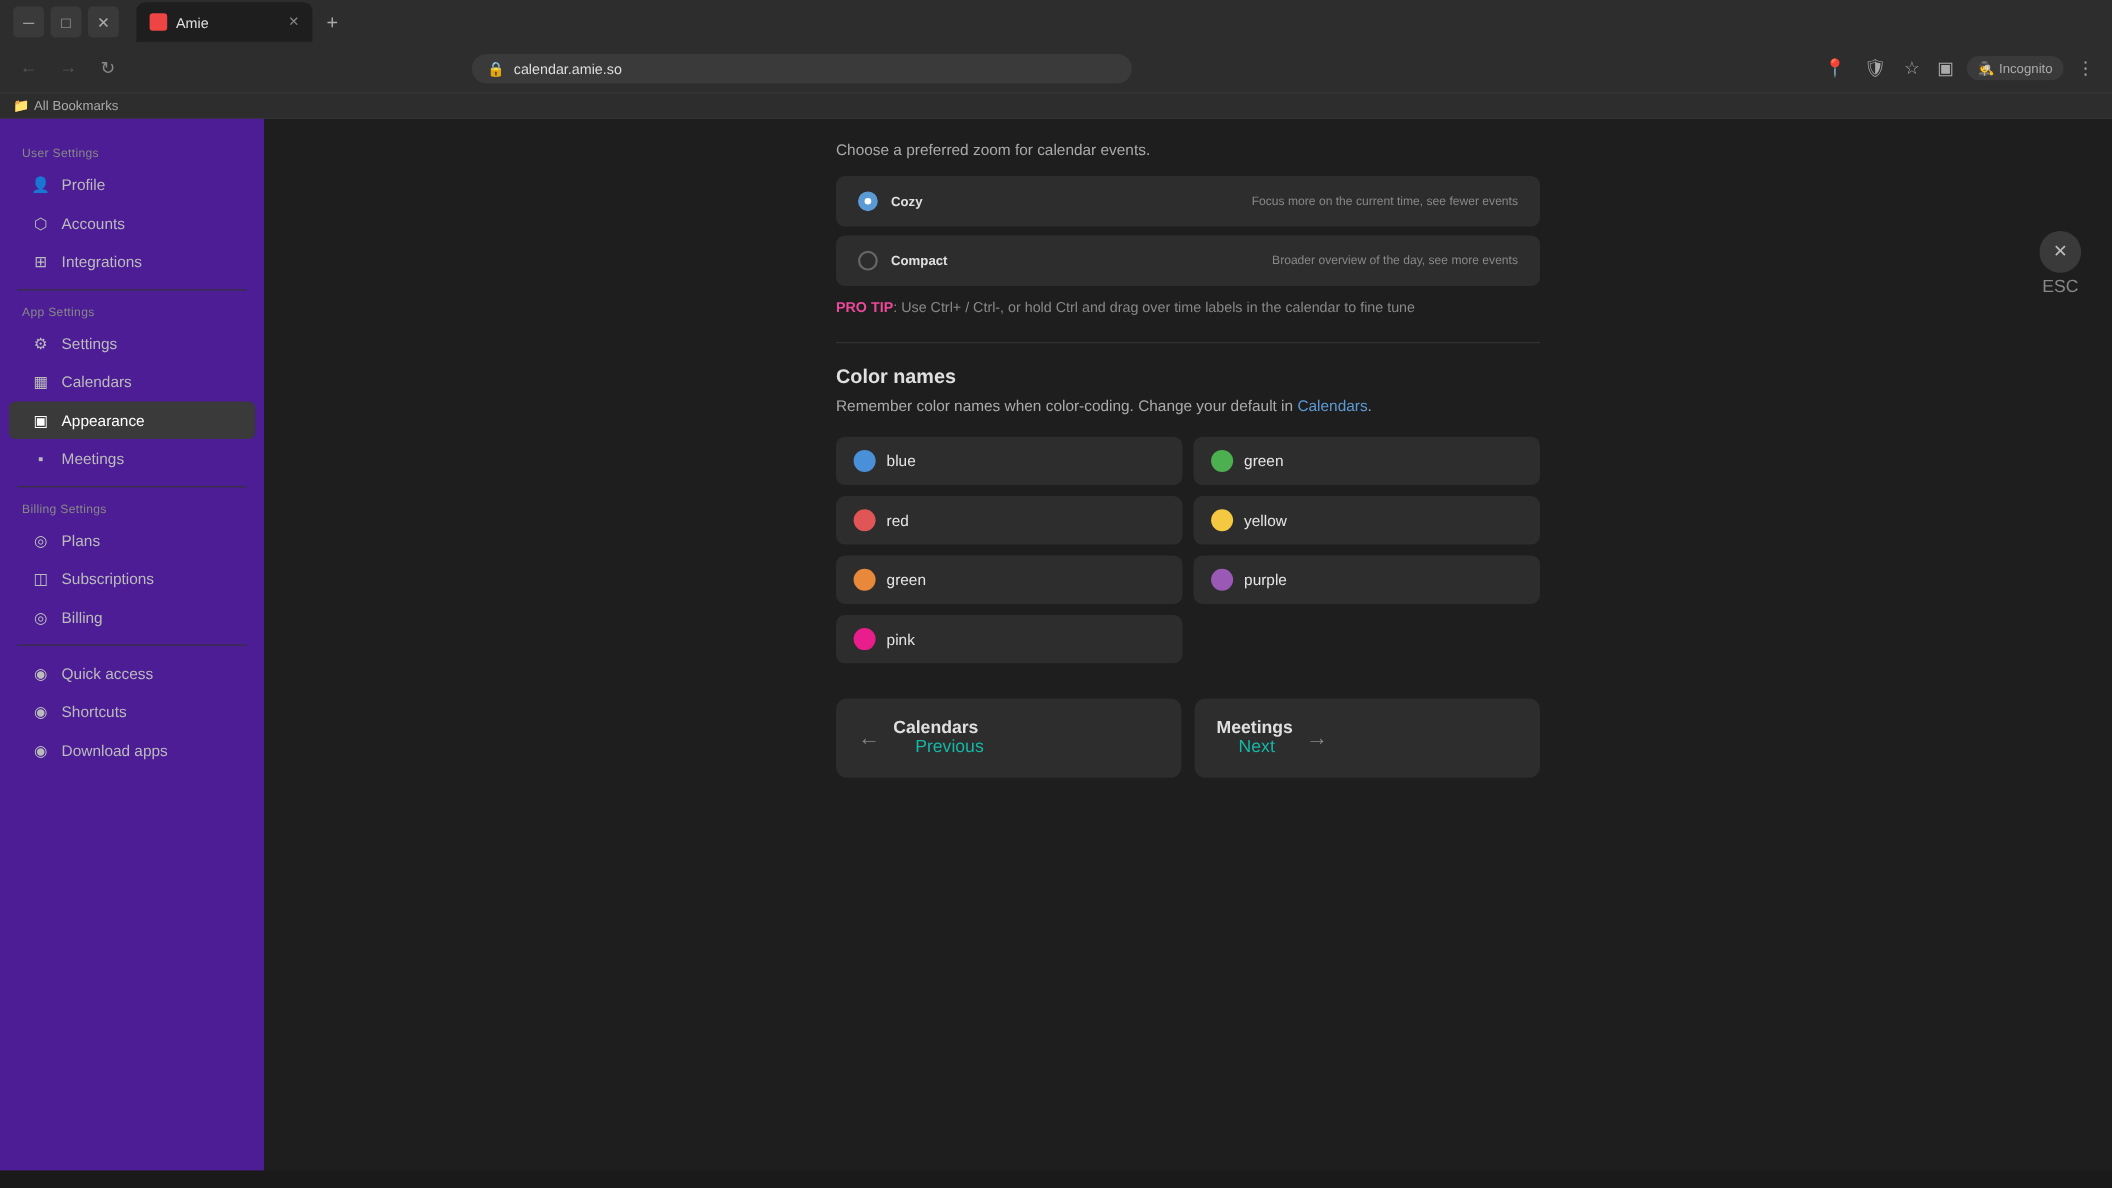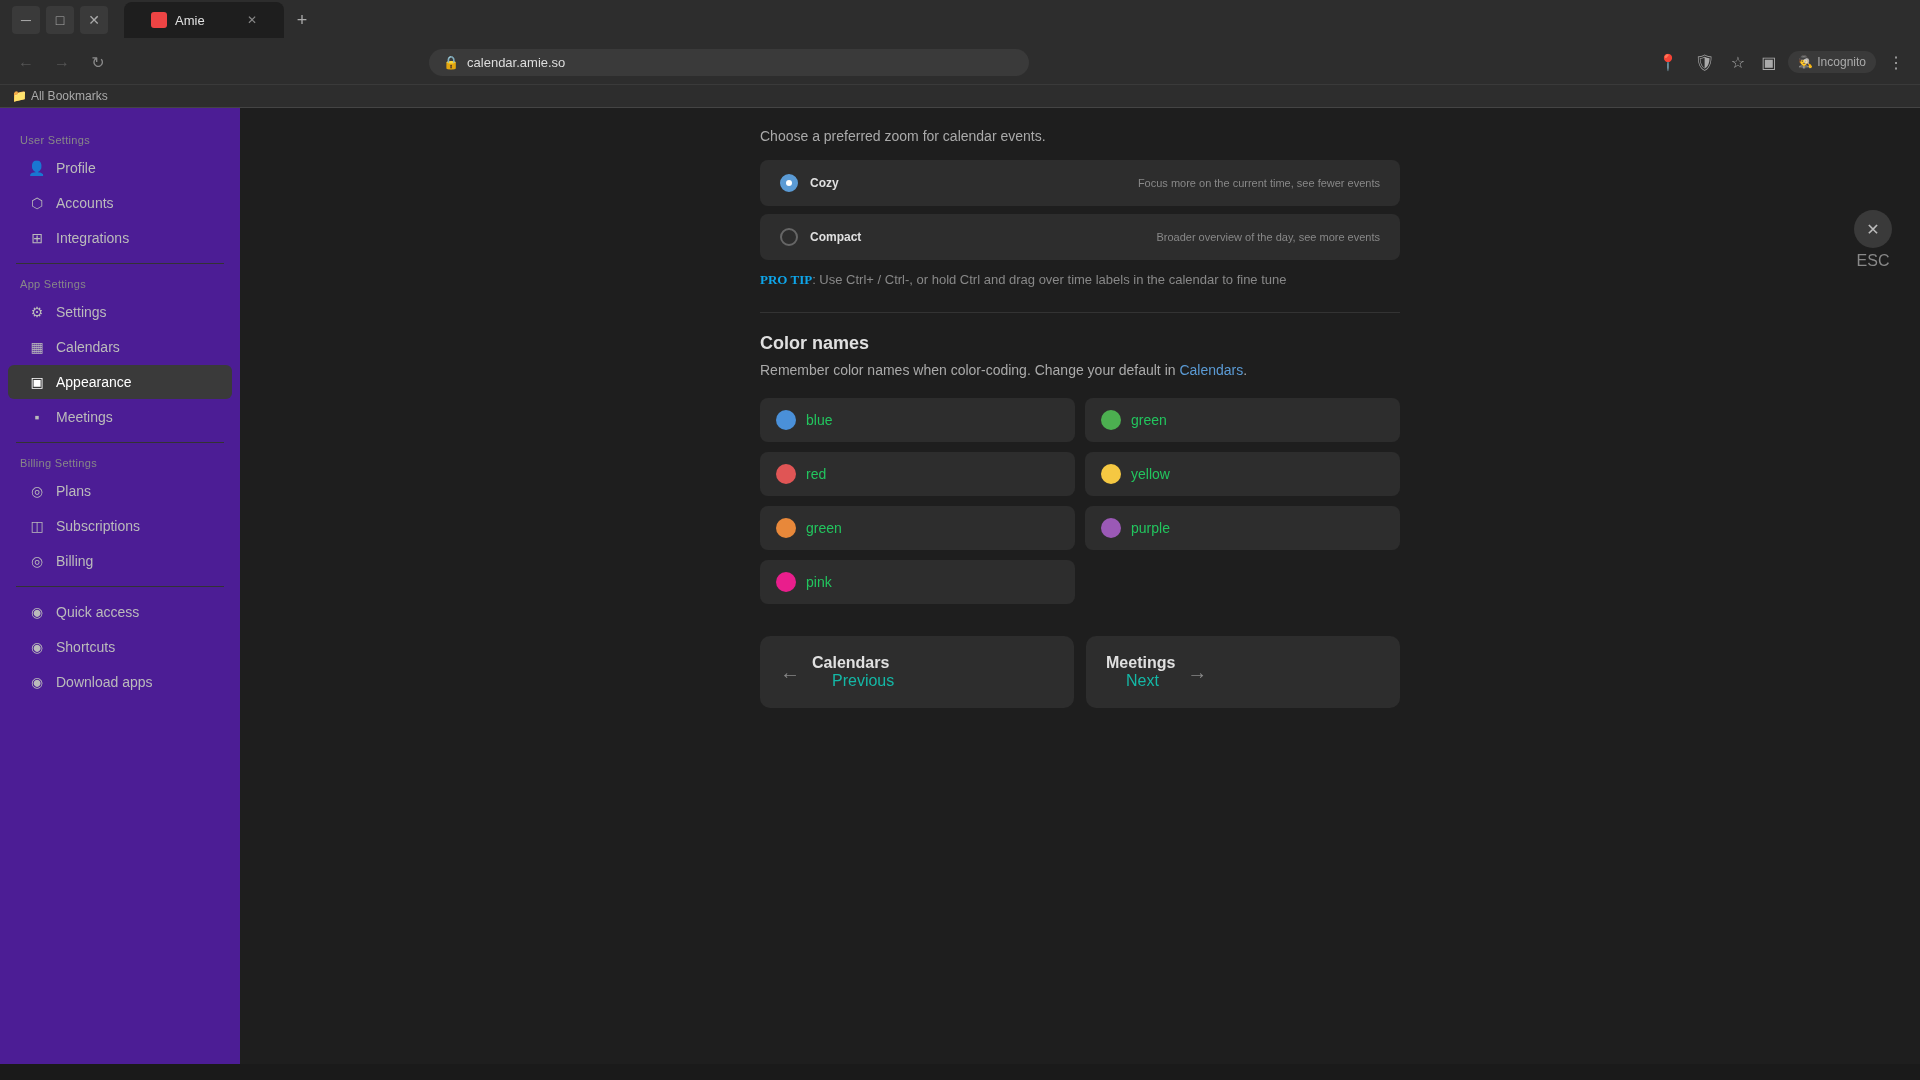--- a/index.html
+++ b/index.html
@@ -45,21 +45,21 @@
     .tab-bar {
       display: flex;
       align-items: center;
       padding: 0 8px;
       gap: 4px;
     }
     .tab {
       display: flex;
       align-items: center;
       gap: 8px;
-      padding: 6px 27px;
+      padding: 6px 12px;
       background: #1e1e1e;
       border-radius: 8px 8px 0 0;
       font-size: 13px;
       color: #e0e0e0;
       min-width: 160px;
       height: 36px;
     }
     .tab-favicon {
       width: 16px;
       height: 16px;
@@ -273,22 +273,21 @@
       color: #888;
     }
 
     
     .pro-tip {
       font-size: 13px;
       color: #888;
       margin: 12px 0 24px;
     }
     .pro-tip strong {
-      color: #0ea5e9;
-      font-family: Liberation Serif, serif;
+      color: #ec4899;
     }
 
     
     .section-divider {
       height: 1px;
       background: #333;
       margin: 20px 0;
     }
 
     
@@ -315,21 +314,21 @@
       gap: 10px;
     }
     .color-item {
       display: flex;
       align-items: center;
       gap: 10px;
       padding: 12px 16px;
       background: #2d2d2d;
       border-radius: 8px;
       font-size: 14px;
-      color: #22c55e;
+      color: #e5e5e5;
       cursor: pointer;
     }
     .color-dot {
       width: 20px;
       height: 20px;
       border-radius: 50%;
       flex-shrink: 0;
     }
 
     

